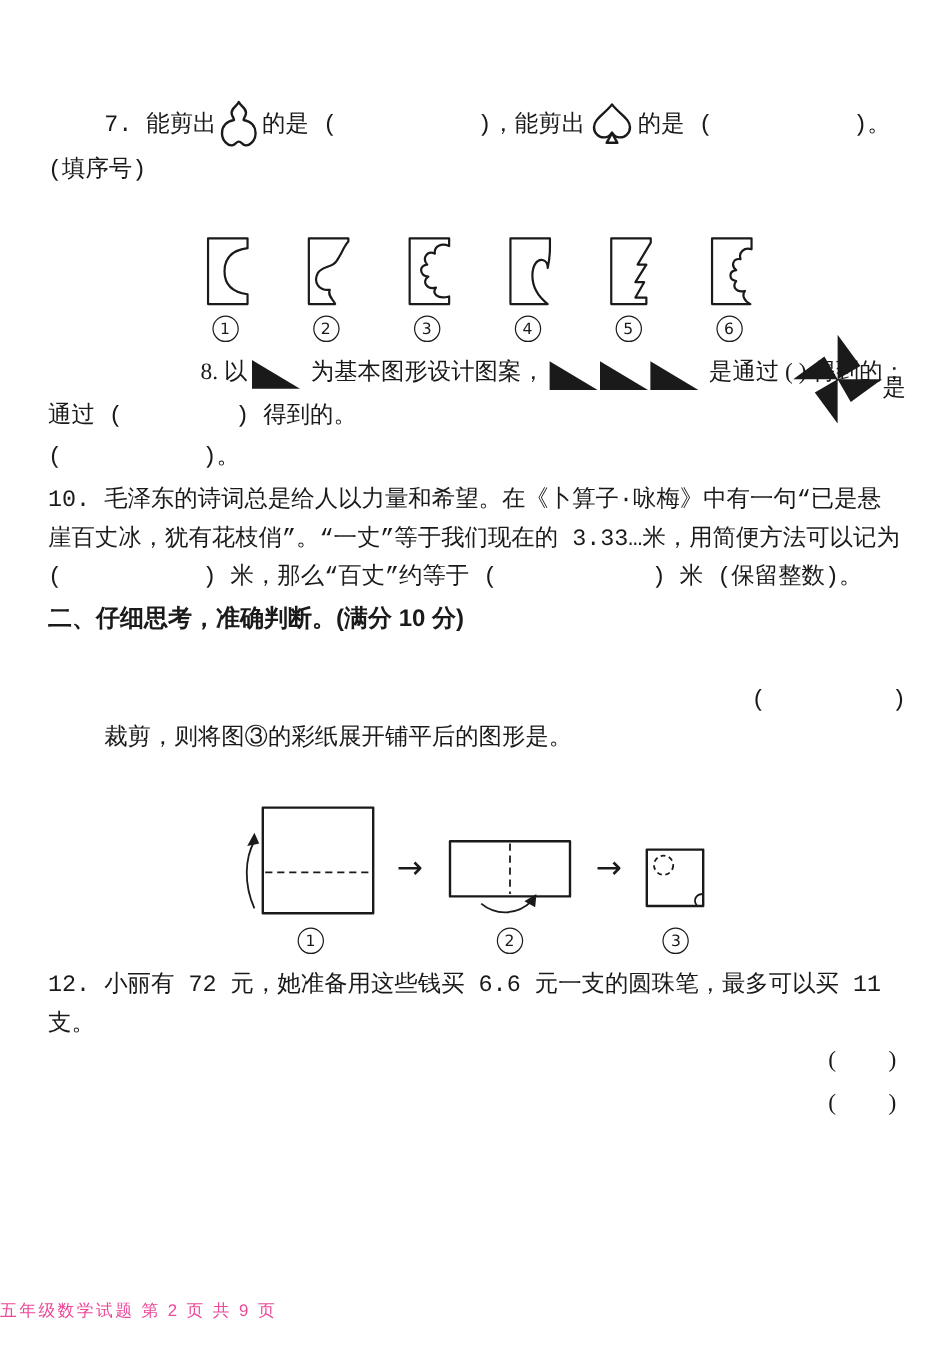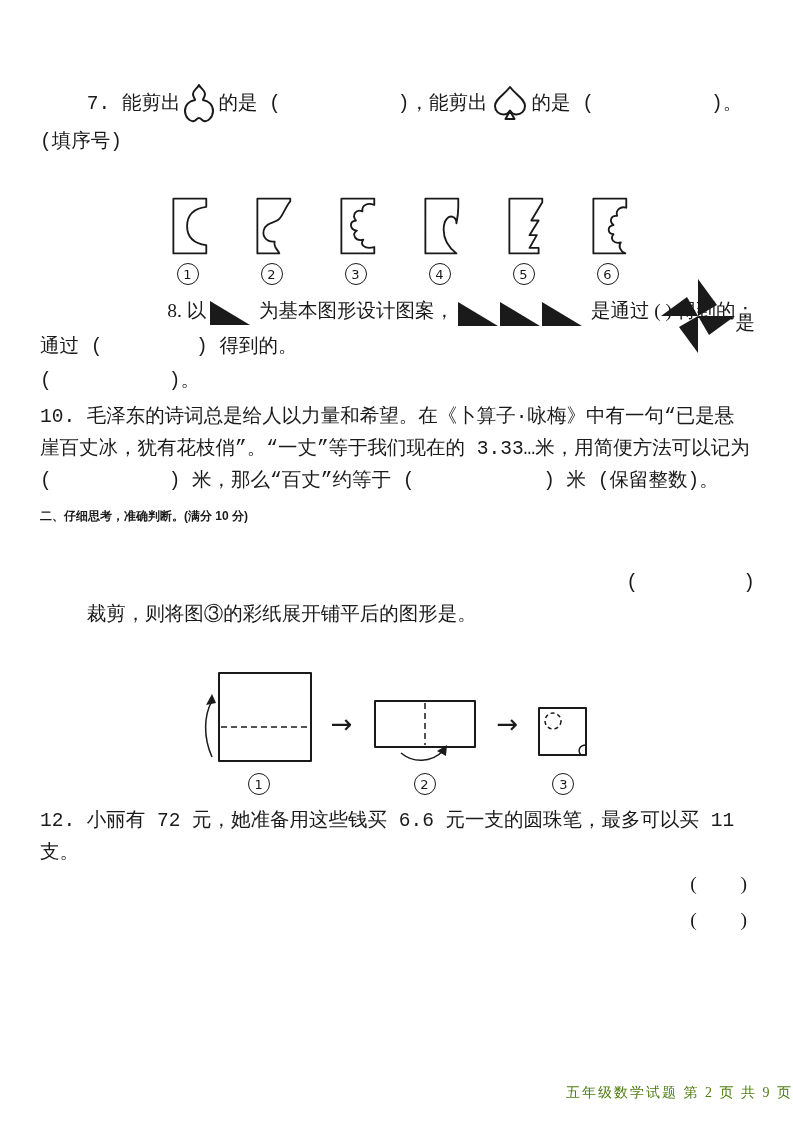--- a/index.html
+++ b/index.html
@@ -7,21 +7,21 @@
   body {
     width:793px; height:1122px; position:relative; overflow:hidden;
     color:#1a1a1a;
     font-family:"Liberation Serif","DejaVu Serif",serif;
     font-size:19.5px;
   }
   .content { padding:50px 38px 0 40px; }
   .line { line-height:32px; white-space:pre-wrap;font-family:Liberation Mono, monospace; }
   .sec {
     font-family:"Liberation Sans","DejaVu Sans",sans-serif;
-    font-weight:bold; font-size:12px; line-height:30px; margin:4px 0 4px 0;
+    font-weight:bold; font-size:20px; line-height:30px; margin:4px 0 4px 0;
     white-space:pre-wrap;
   }
   svg.inline-shape { vertical-align:middle; margin:0 2px; }
   .stroke { fill:none; stroke:#1a1a1a; stroke-width:2; stroke-linejoin:round; }
   .thin   { fill:none; stroke:#1a1a1a; stroke-width:1.5; }
   .solid  { fill:#1a1a1a; stroke:none; }
 
   
   .figs-row { display:flex; justify-content:center; align-items:flex-end; gap:34px; margin:4px 0 6px 0; }
   .fig { display:flex; flex-direction:column; align-items:center; gap:5px; }
@@ -44,22 +44,22 @@
   .fd-pad1 { margin-bottom:2px; }
   .fd-pad2 { margin-bottom:6px; }
 
   .br-right { float:right; }
   .right-line { text-align:right; padding-right:8px; line-height:30px; white-space:pre-wrap; }
   .gap-b6 { margin-bottom:6px; }
   .gap-b4 { margin-bottom:4px; }
 
   .footer {
     position:absolute; bottom:20px; left:0; width:100%;
-    text-align:right; font-size:14px; color:#4d7c0f; letter-spacing:2px;
-    font-family:Liberation Serif, serif;
+    text-align:left; font-size:14px; color:#ec4899; letter-spacing:2px;
+    font-family:Liberation Sans, sans-serif;
   }
 </style>
 </head>
 <body>
 
 <div class="content">
 
   <div class="line">
     <span>7. 能剪出</span><svg class="inline-shape" width="34" height="44" viewBox="0 0 34 44">
         <path class="stroke" d="M17,3 C15,7 11,8 11,12 C11,15 13,16 13,18 C7,19 3,23 3,29 C3,35 8,40 12,39 C14,38.5 15,36 17,36 C19,36 20,38.5 22,39 C26,40 31,35 31,29 C31,23 27,19 21,18 C21,16 23,15 23,12 C23,8 19,7 17,3 Z"></path>

